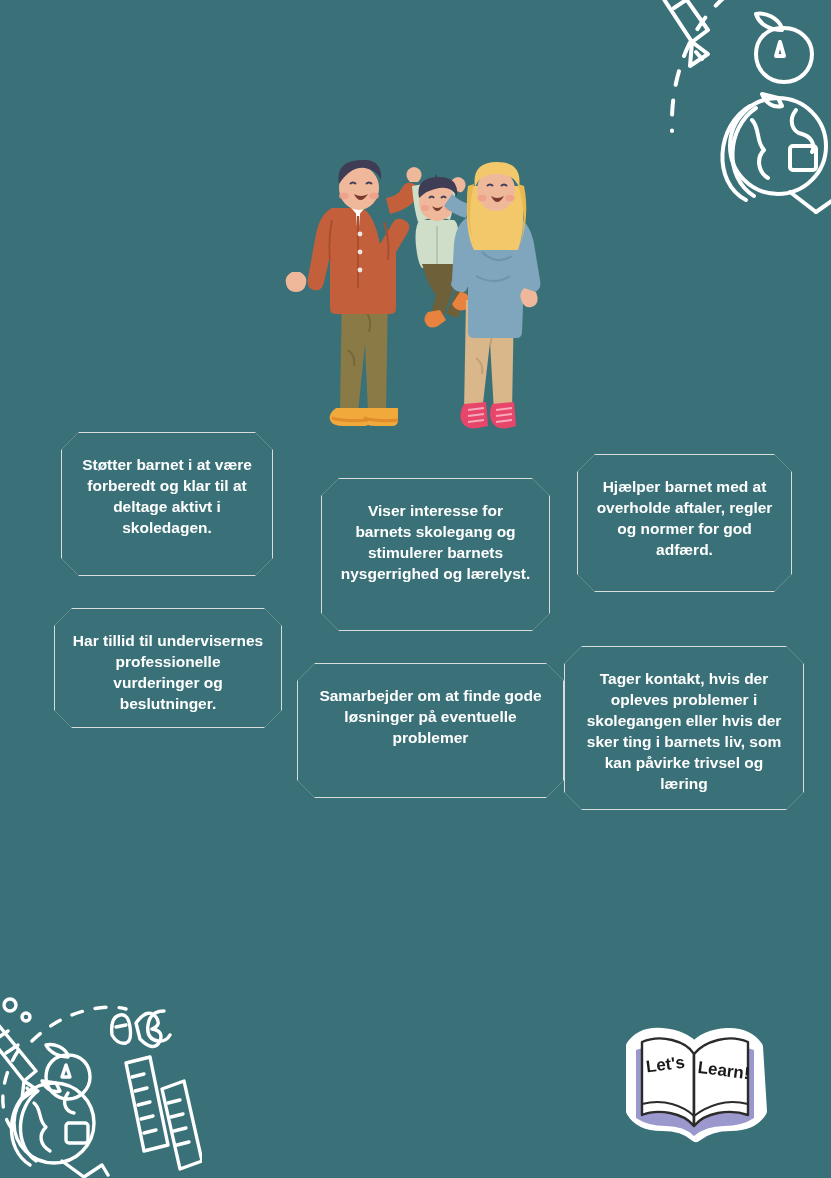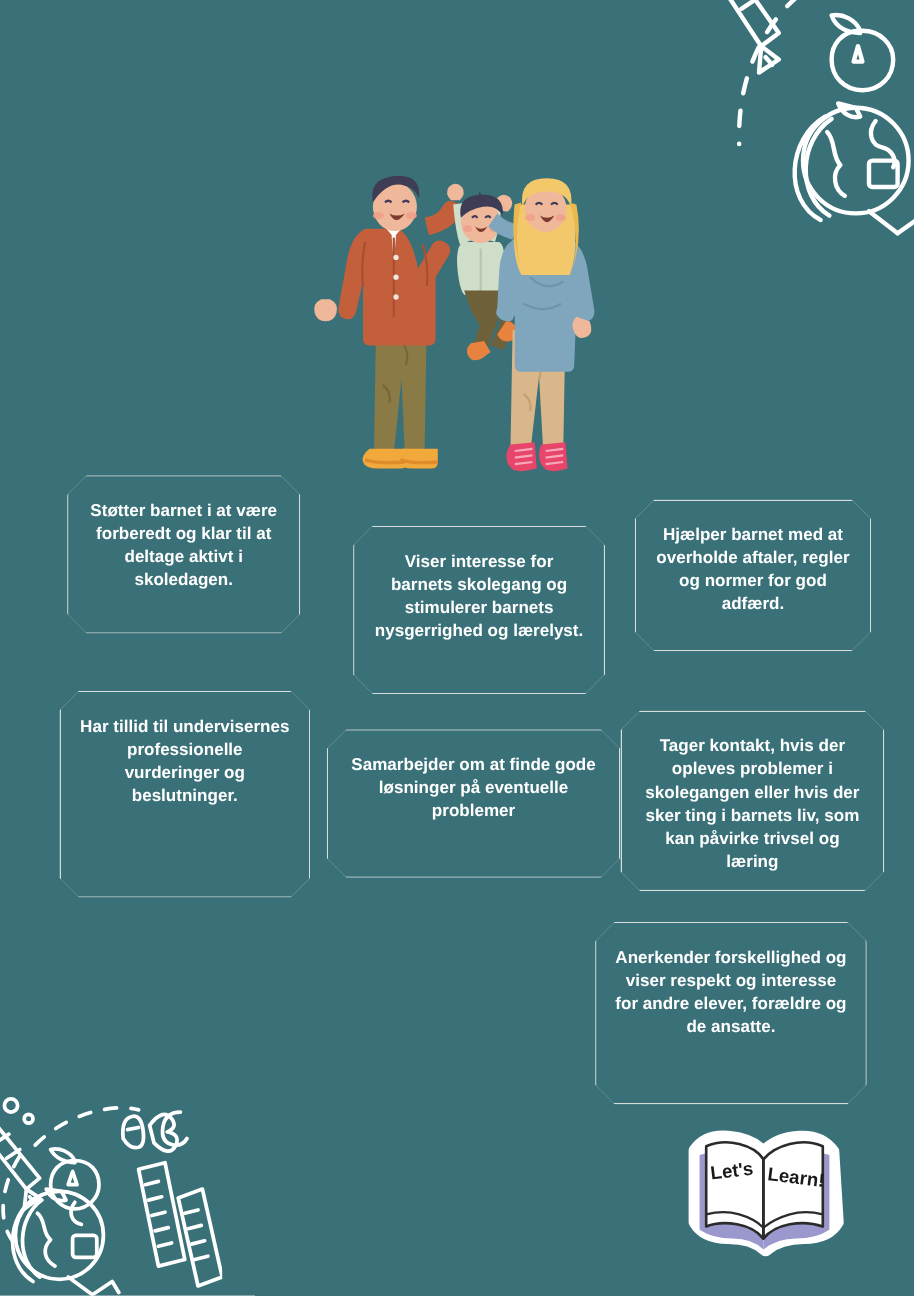--- a/index.html
+++ b/index.html
@@ -66,21 +66,21 @@
     background:
       linear-gradient(#3a7178, #3a7178) padding-box,
       linear-gradient(#d8dcda, #d8dcda) border-box;
     border: 1.5px solid transparent;
     display: block;
   }
   .stmt-inner { position: relative; z-index: 2; }
 
   
   #stmt-1 { left: 44px;  top: 432px; width: 212px; height: 144px; margin-left: 17px; }
-  #stmt-4 { left: 54px;  top: 608px; width: 228px; height: 188px; margin-top: 20px; }
+  #stmt-4 { left: 54px;  top: 608px; width: 228px; height: 120px; }
   #stmt-7 { left: 44px;  top: 812px; width: 224px; height: 132px; }
   
   #stmt-2 { left: 321px; top: 478px; width: 229px; height: 153px; }
   #stmt-5 { left: 297px; top: 663px; width: 267px; height: 135px; text-align: center; }
   #stmt-8 { left: 293px; top: 846px; width: 229px; height: 143px; }
   
   #stmt-3 { left: 577px; top: 437px; width: 215px; height: 138px; margin-top: 17px; }
   #stmt-6 { left: 564px; top: 646px; width: 240px; height: 164px; }
   #stmt-9 { left: 541px; top: 838px; width: 247px; height: 166px; }
 </style>
@@ -241,23 +241,20 @@
   </div>
   <div class="stmt" id="stmt-4">
     <span class="stmt-inner">Har tillid til undervisernes professionelle vurderinger og beslutninger.</span>
   </div>
   <div class="stmt" id="stmt-5">
     <span class="stmt-inner">Samarbejder om at finde gode løsninger på eventuelle problemer</span>
   </div>
   <div class="stmt" id="stmt-6">
     <span class="stmt-inner">Tager kontakt, hvis der opleves problemer i skolegangen eller hvis der sker ting i barnets liv, som kan påvirke trivsel og læring</span>
   </div>
-  <div class="stmt" id="stmt-9">
-    <span class="stmt-inner">Anerkender forskellighed og viser respekt og interesse for andre elever, forældre og de ansatte.</span>
-  </div>
 
   <svg class="doodle doodle-bl" viewBox="0 0 210 190">
     <g fill="none" stroke="#ffffff" stroke-width="3.4" stroke-linecap="round" stroke-linejoin="round">
 
       <circle cx="18" cy="10" r="6"></circle>
       <circle cx="34" cy="22" r="4"></circle>
 
       <g stroke-dasharray="11 13">
         <path d="M40 46 C 70 16, 112 8, 134 14"></path>
         <path d="M26 56 C 8 84, 6 116, 20 134"></path>

